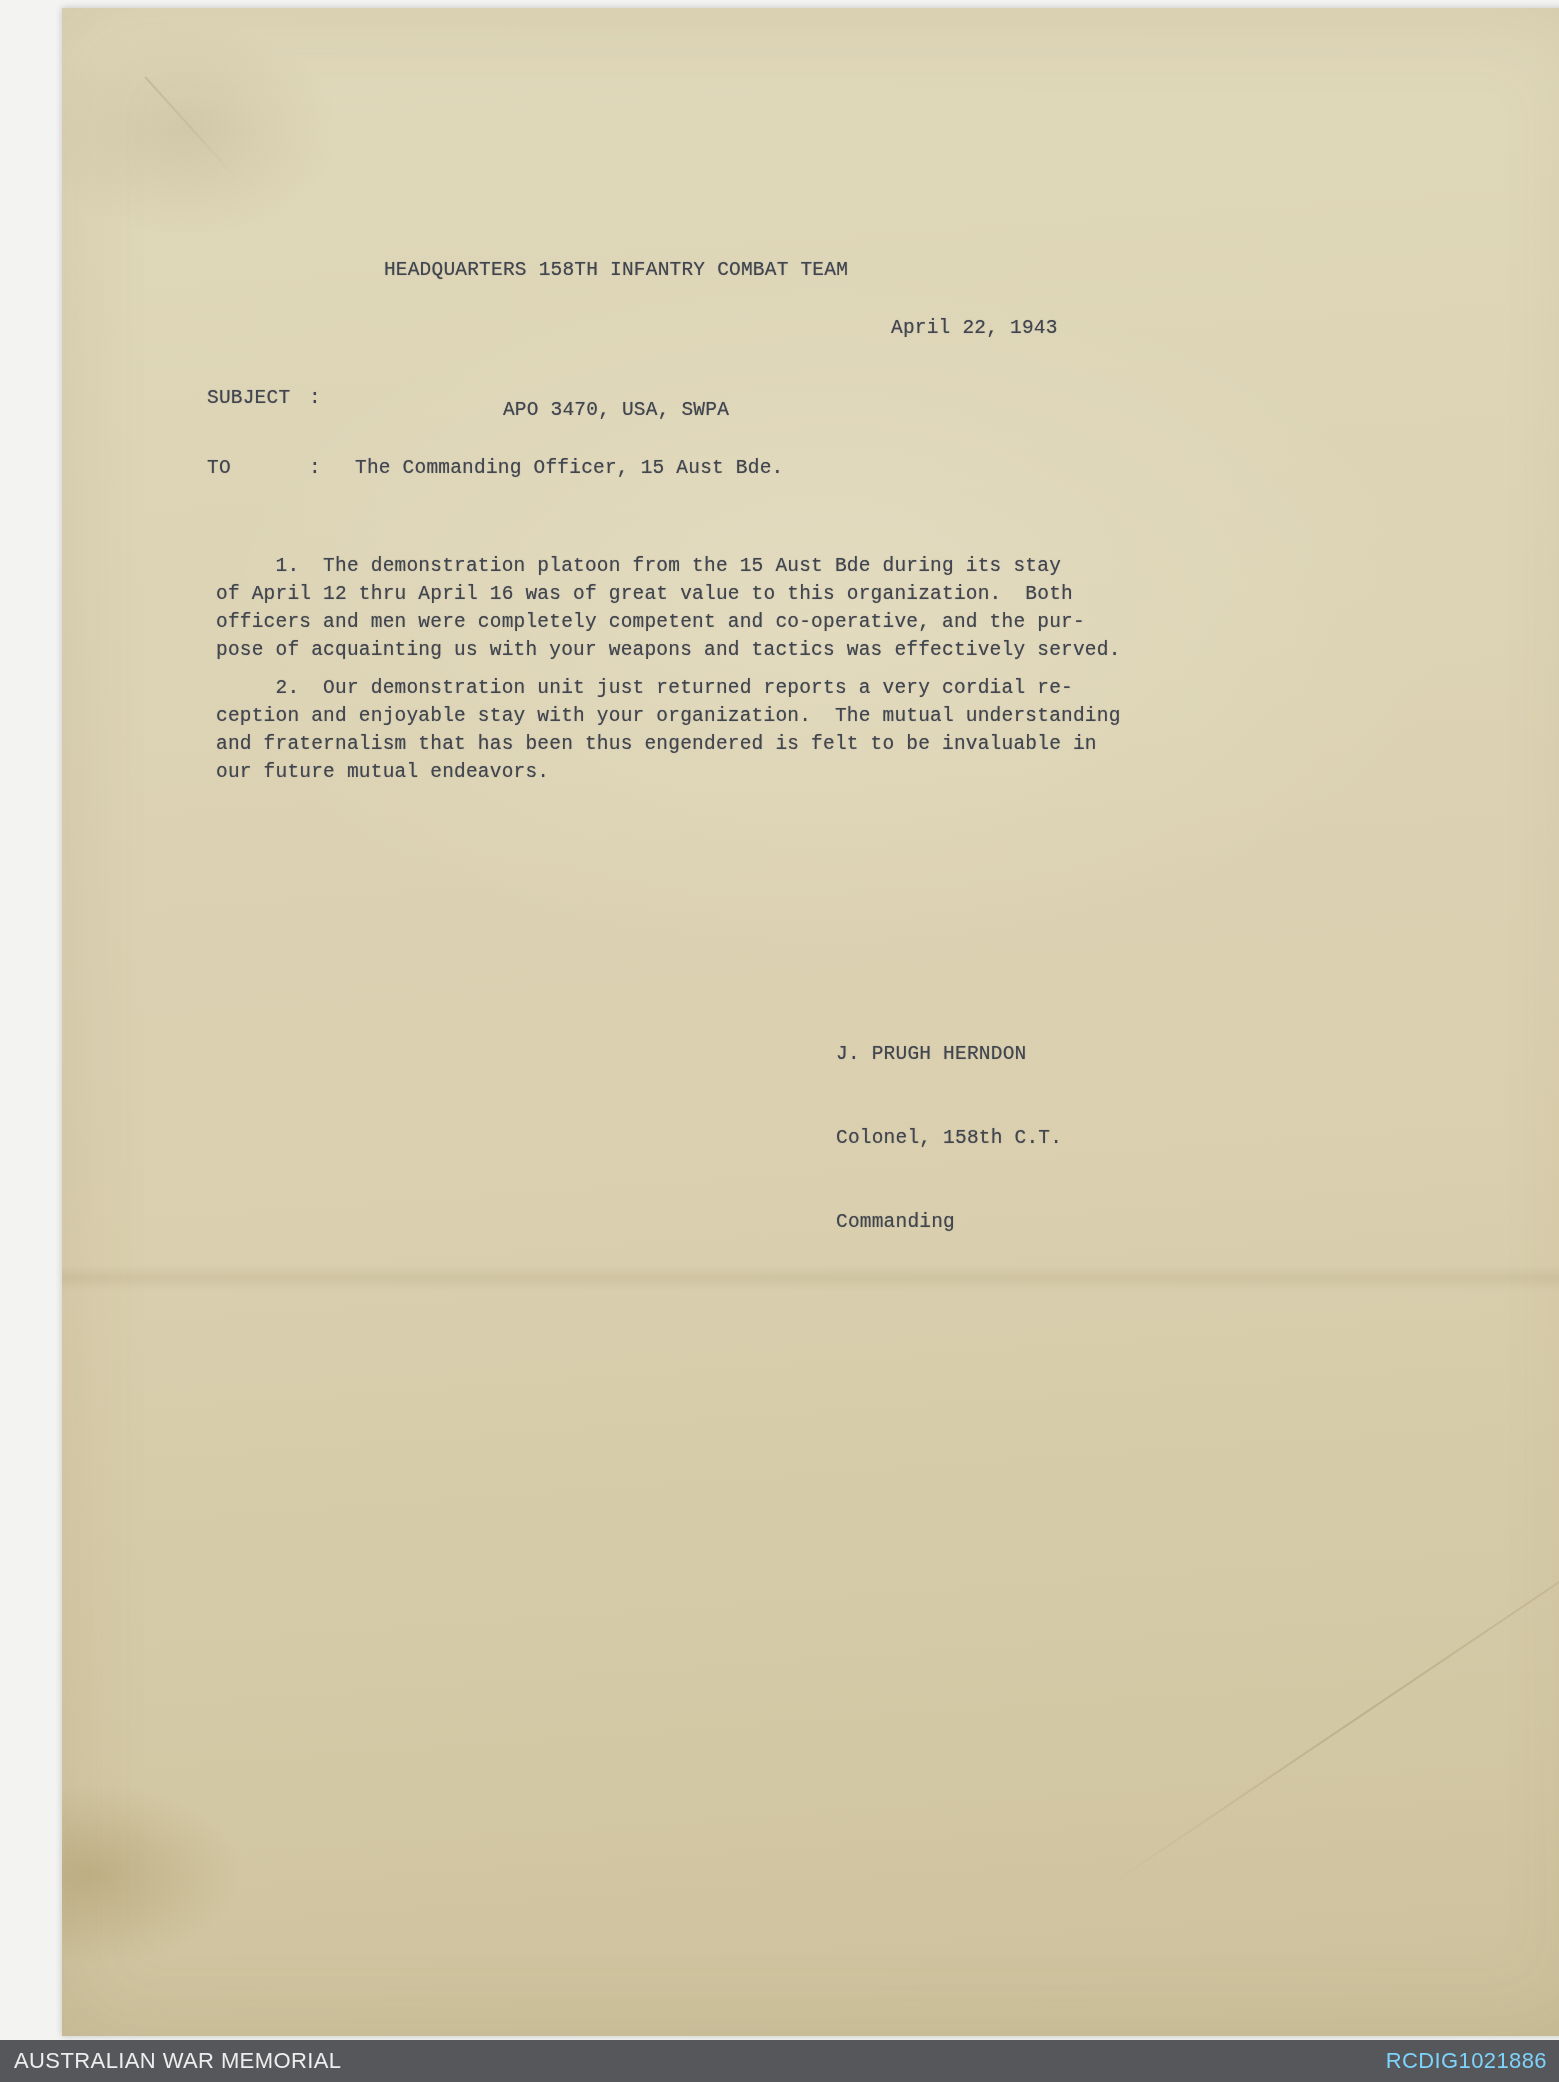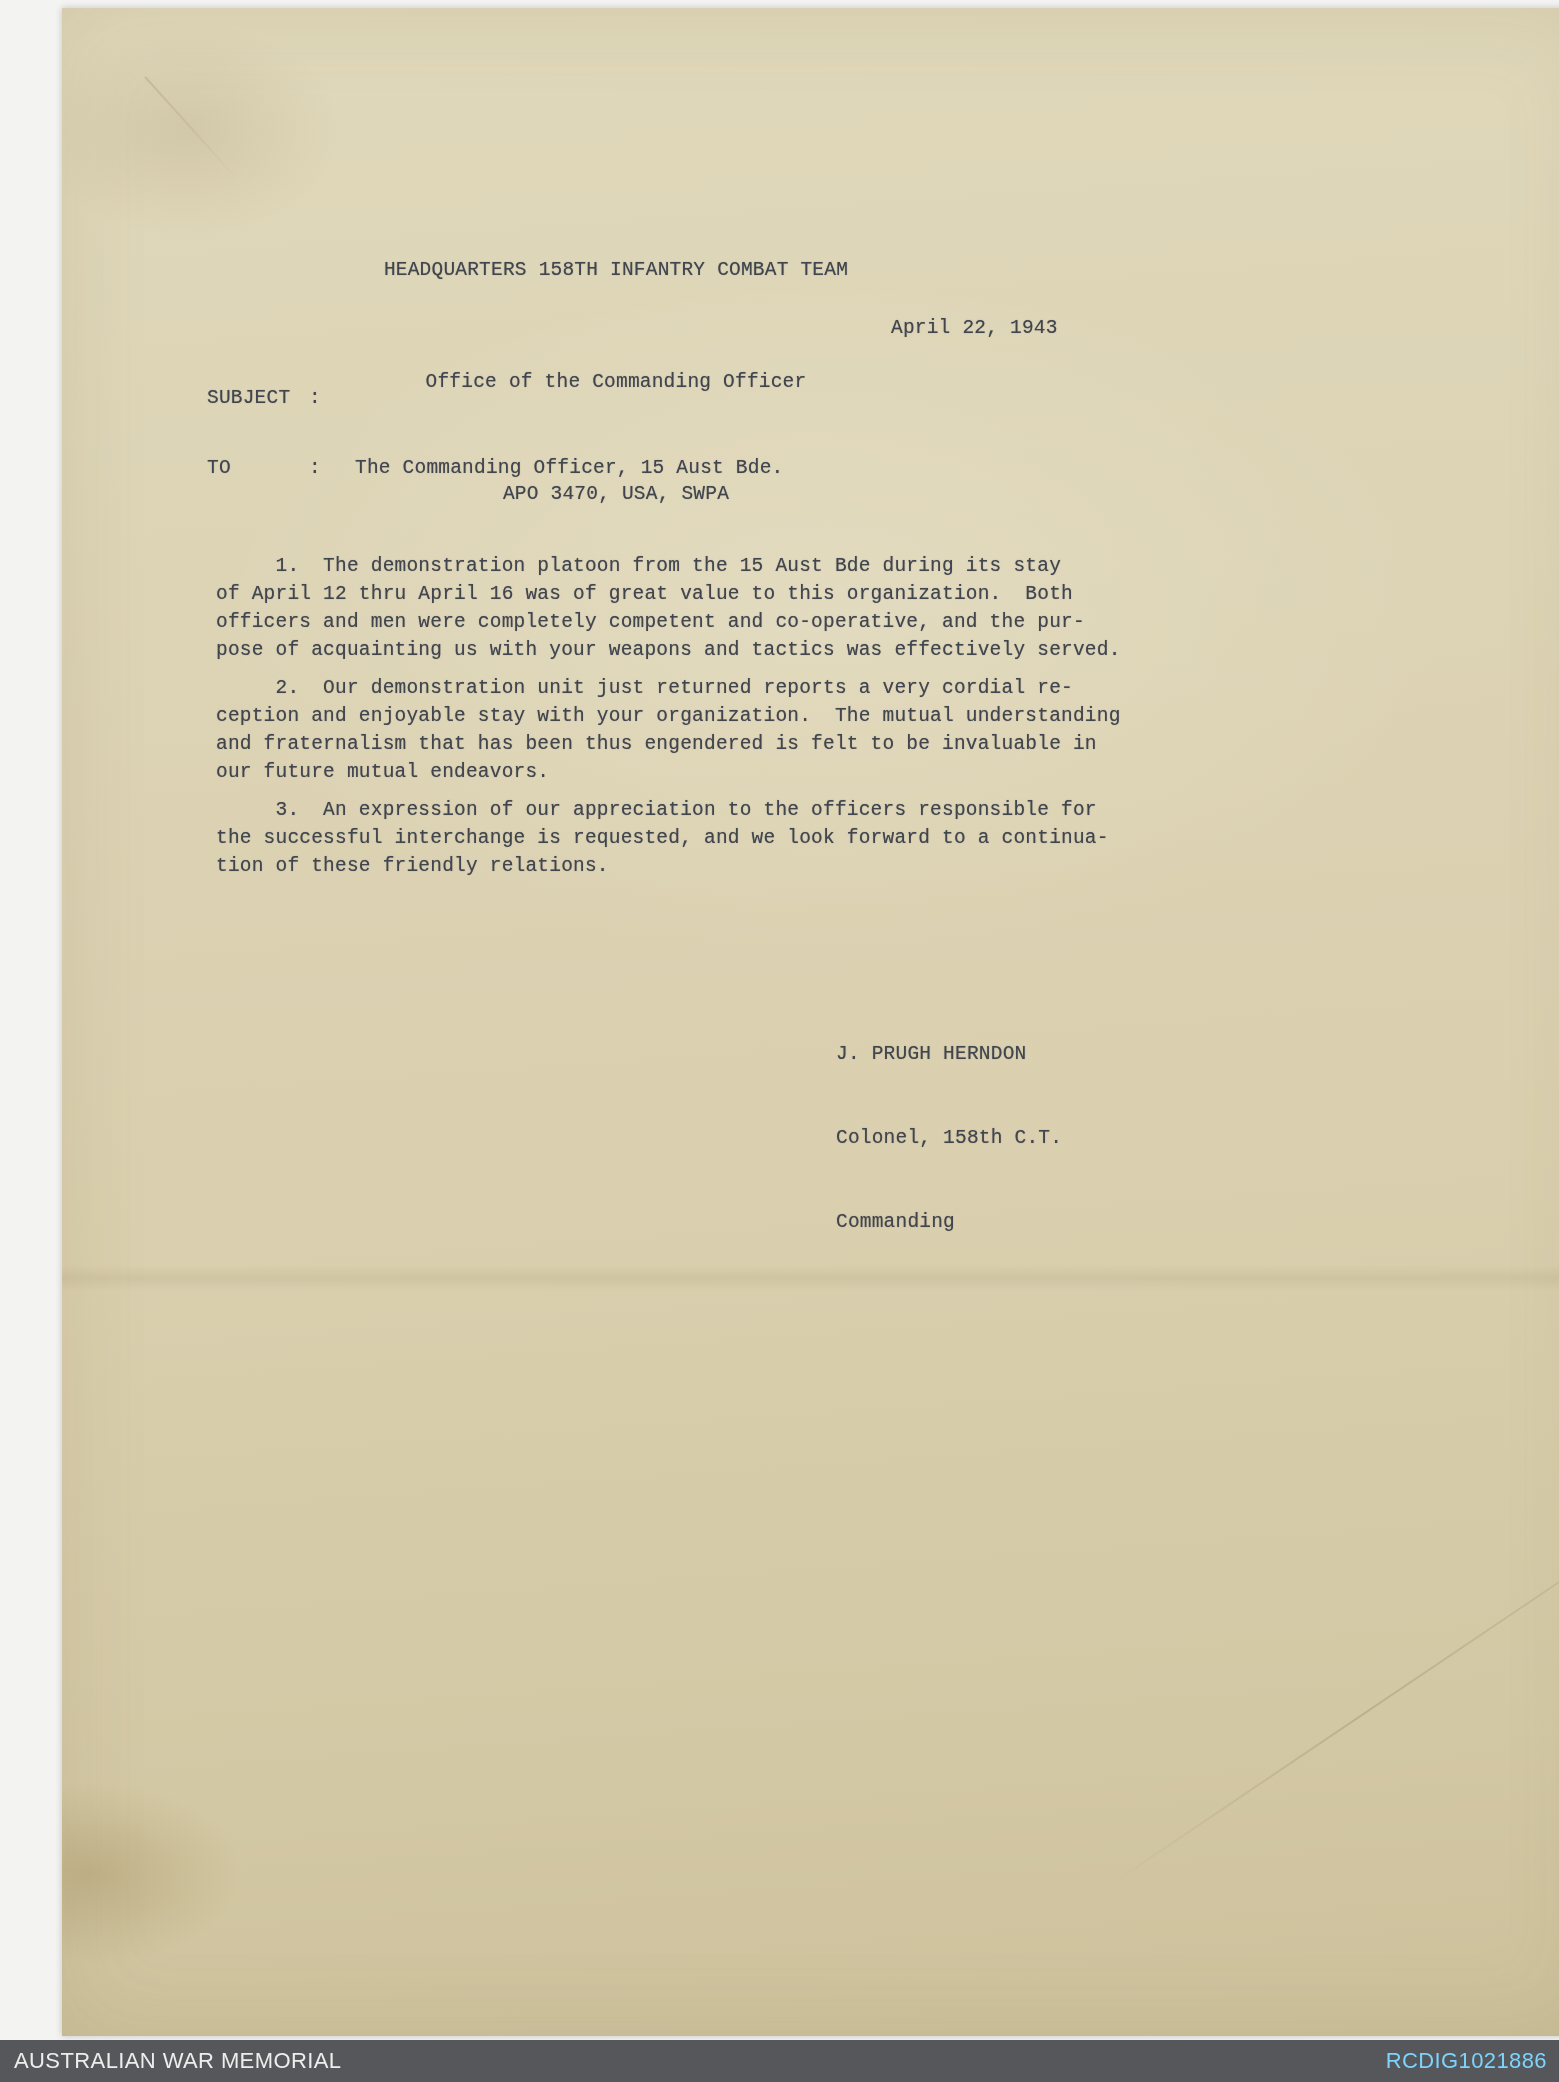--- a/index.html
+++ b/index.html
@@ -135,21 +135,20 @@
 
   <div class="paper">
     <div class="crease"></div>
     <div class="crease2"></div>
 
     <div class="letterhead tw">
       
     
         <div class="lh-line">HEADQUARTERS 158TH INFANTRY COMBAT TEAM</div>
       
-        <div class="lh-line">Office of the Commanding Officer</div>
       
         <div class="lh-line">APO 3470, USA, SWPA</div>
       </div>
 
     <div class="date-line tw">April 22, 1943</div>
 
     <div class="field-row subject tw">
       <span class="fld-label">SUBJECT</span>
       <span class="fld-colon">:</span>
     </div>
@@ -165,23 +164,20 @@
         <div class="para tw">     1.  The demonstration platoon from the 15 Aust Bde during its stay
 of April 12 thru April 16 was of great value to this organization.  Both
 officers and men were completely competent and co-operative, and the pur-
 pose of acquainting us with your weapons and tactics was effectively served.</div>
 
         <div class="para tw">     2.  Our demonstration unit just returned reports a very cordial re-
 ception and enjoyable stay with your organization.  The mutual understanding
 and fraternalism that has been thus engendered is felt to be invaluable in
 our future mutual endeavors.</div>
 
-        <div class="para tw">     3.  An expression of our appreciation to the officers responsible for
-the successful interchange is requested, and we look forward to a continua-
-tion of these friendly relations.</div>
       </div>
 
     <div class="signature-block tw">
       <div>J. PRUGH HERNDON</div>
       <div>Colonel, 158th C.T.</div>
       <div>Commanding</div>
     </div>
   </div>
 
   <div class="archive-footer">

